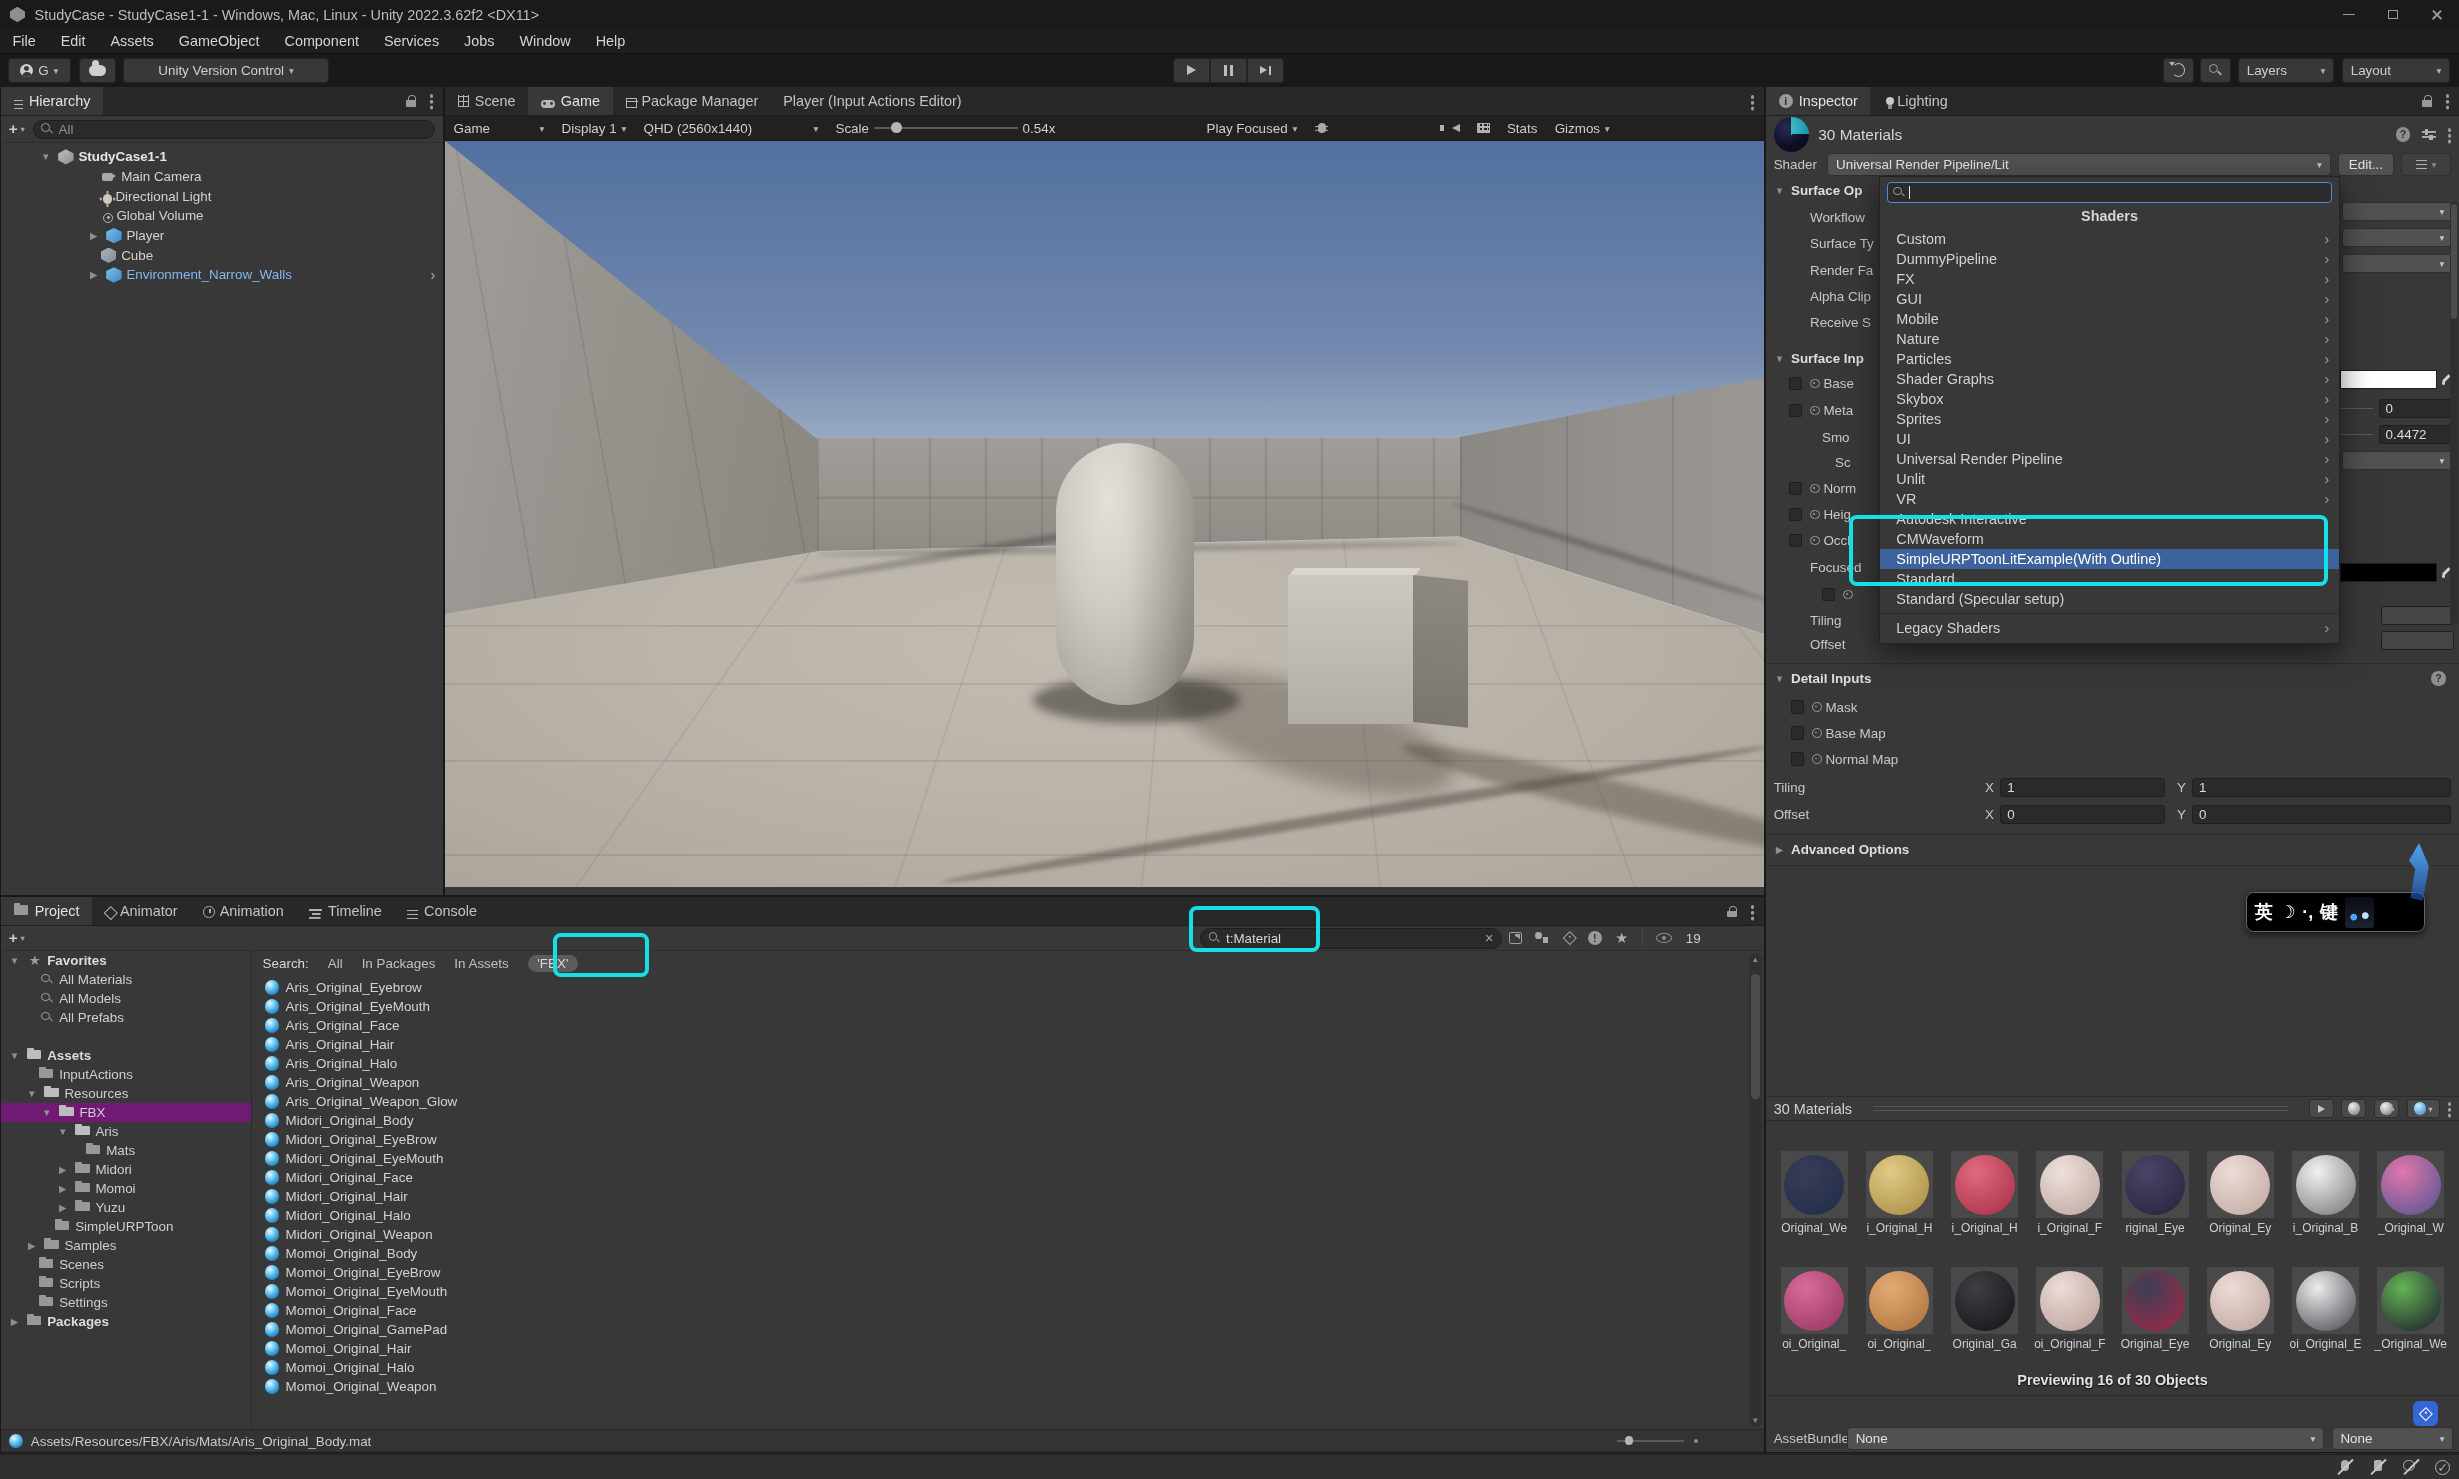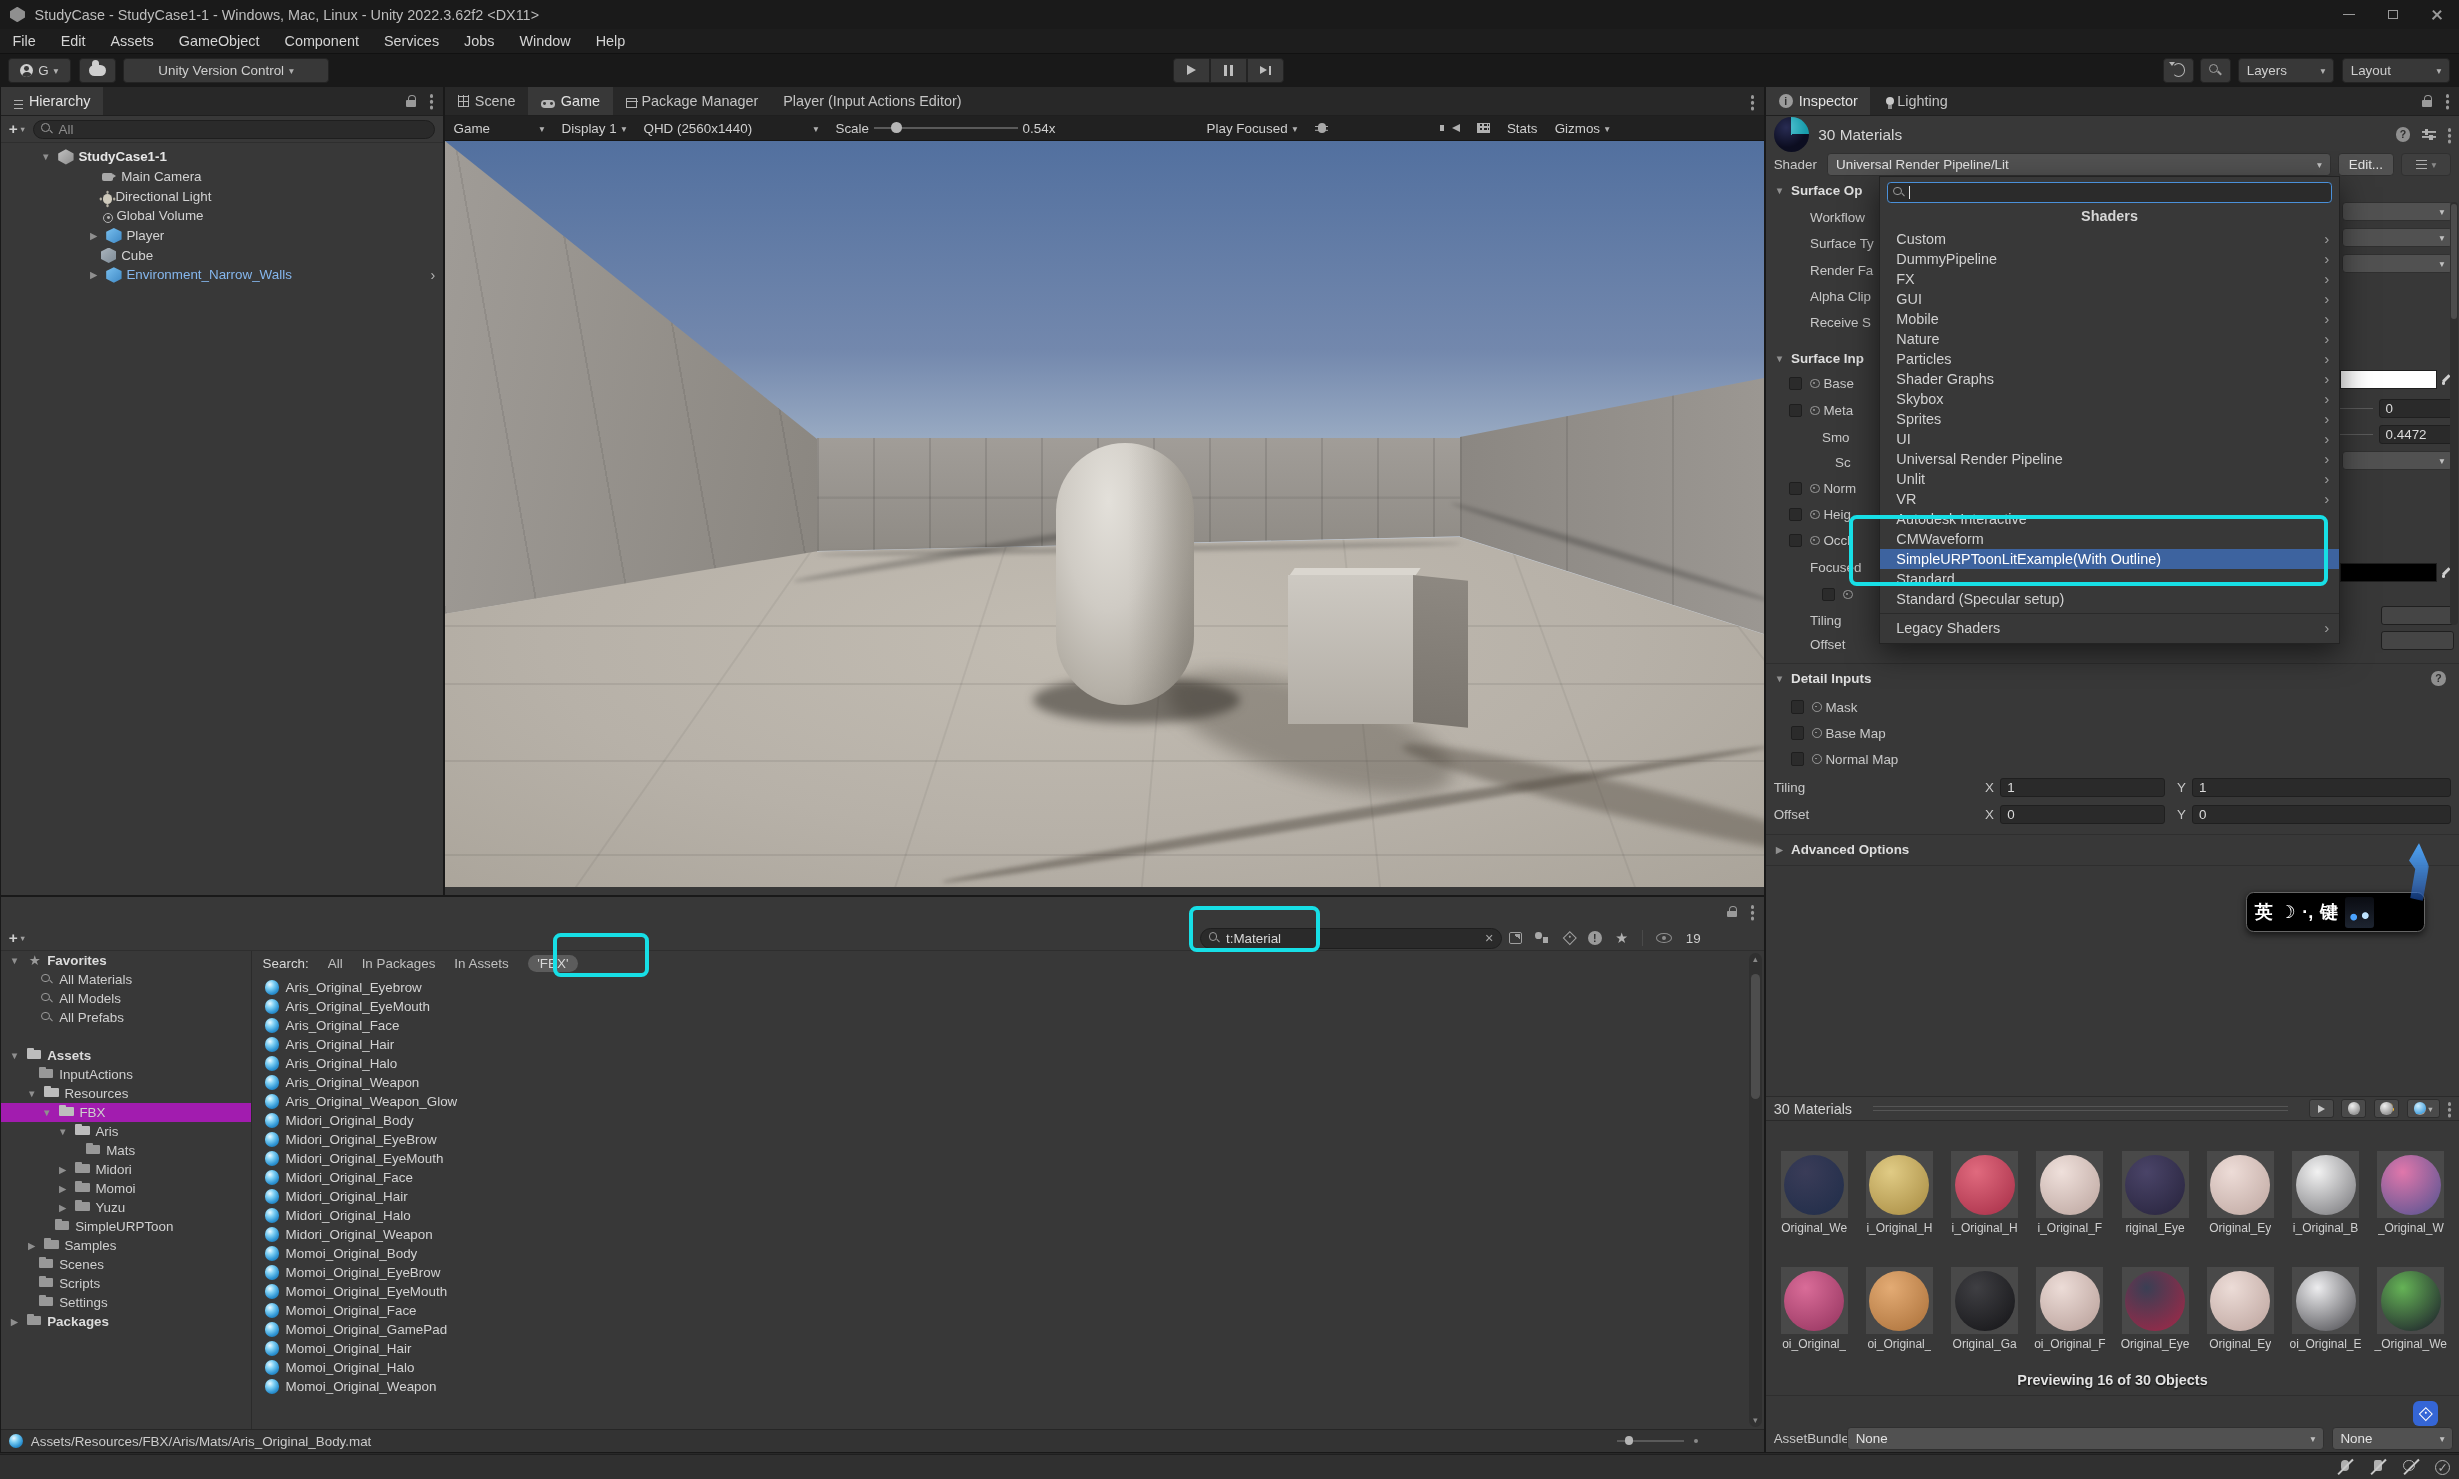--- a/index.html
+++ b/index.html
@@ -147,21 +147,21 @@
      radial-gradient(ellipse at 38% 22%,#e3e0da 0%,#cfcbc4 38%,#b6b1a8 66%,#98938a 90%,#8c877e 100%);}
   .cube-front{left:843px;top:434px;width:126px;height:149px;background:linear-gradient(180deg,#cdc9c2,#b2ada5);}
   .cube-side{left:968px;top:434px;width:55px;height:147px;background:linear-gradient(180deg,#8d8881,#7b766f);transform:skewY(6deg);transform-origin:left top;}
   .cube-top{left:843px;top:427px;width:126px;height:9.6px;background:#dad6cf;transform:skewX(-35deg);transform-origin:left bottom;}
 
   
   .p-toolbar{position:absolute;left:0;top:29px;right:0;height:25px;display:flex;align-items:center;border-bottom:1px solid #2e2e2e;}
   .p-left{position:absolute;left:0;top:54px;width:251px;bottom:23px;overflow:hidden;border-right:1px solid #2b2b2b;}
   .p-row{display:flex;align-items:center;height:19px;gap:4.8px;font-size:13.4px;color:#cfcfcf;white-space:nowrap;}
   .p-row .bold{font-weight:bold;color:#dcdcdc;}
-  .p-row.selected-row{background:#a21caf;}
+  .p-row.selected-row{background:#701a75;}
   .p-row .spacer{height:17.3px;}
   .filterrow{position:absolute;left:252px;top:54px;right:15.4px;height:25px;display:flex;align-items:center;gap:19px;font-size:13.4px;color:#c0c0c0;padding-left:9.6px;}
   .term-pill{background:#5c5c5c;border-radius:9.6px;padding:1px 9.6px;color:#d8d8d8;}
   .filelist{position:absolute;left:252px;top:81px;right:17.3px;bottom:23px;overflow:hidden;}
   .f-row{display:flex;align-items:center;height:19px;gap:6.7px;padding-left:11.5px;font-size:13.4px;color:#d2d2d2;}
   .pathbar{position:absolute;left:0;bottom:0;right:0;height:23px;background:#333;border-top:1px solid #262626;display:flex;align-items:center;gap:7.7px;padding:0 7.7px;font-size:13.4px;color:#cbcbcb;}
   .pscroll{position:absolute;right:1.9px;top:56px;width:13.4px;bottom:25px;background:#303030;border-radius:6.7px;}
   .pscroll-thumb{position:absolute;left:1.9px;top:21px;width:9.6px;height:125px;border-radius:4.8px;background:#4d4d4d;}
   .scroll-arrow{position:absolute;left:2.9px;font-size:7.7px;color:#888;}
   .zoomslider{margin-left:auto;display:flex;align-items:center;gap:9.6px;}
@@ -983,20 +983,47 @@
     </div>
 
     <div class="cyanbox" style="left:83px;top:428px;width:479px;height:71px;"></div>
 
     <div style="position:absolute;right:1px;top:115px;width:7.7px;height:423px;background:#2f2f2f;border-radius:3.8px;">
       <div style="position:absolute;left:1px;top:1.9px;width:5.8px;height:115px;background:#4d4d4d;border-radius:2.9px;"></div>
     </div>
   </div>
 
   <div class="panel" style="left:0;top:896px;width:1765px;height:557px;">
+    <div class="tabbar">
+
+        <div class="tab active">
+          <span class="ic ic-folder"></span>
+          <span>Project</span>
+        </div>
+
+        <div class="tab">
+          <span class="ic ic-animator"></span>
+          <span>Animator</span>
+        </div>
+
+        <div class="tab">
+          <span class="ic ic-clock"></span>
+          <span>Animation</span>
+        </div>
+
+        <div class="tab">
+          <span class="ic ic-timeline"></span>
+          <span>Timeline</span>
+        </div>
+
+        <div class="tab">
+          <span class="ic ic-console"></span>
+          <span>Console</span>
+        </div>
+      </div>
     <div class="tab-right" style="position:absolute;right:0;top:0;height:29px;">
       <span class="ic-lock"></span>
       <span class="kebab"></span>
     </div>
 
     <div class="p-toolbar">
       <div class="plusbtn" style="margin-left:7.7px;"></div>
       <div class="searchpill" style="position:absolute;left:1199px;width:302px;height:21px;padding:0 7.7px;color:#d8d8d8;">
         <span class="mg"></span>
         <span>t:Material</span>

